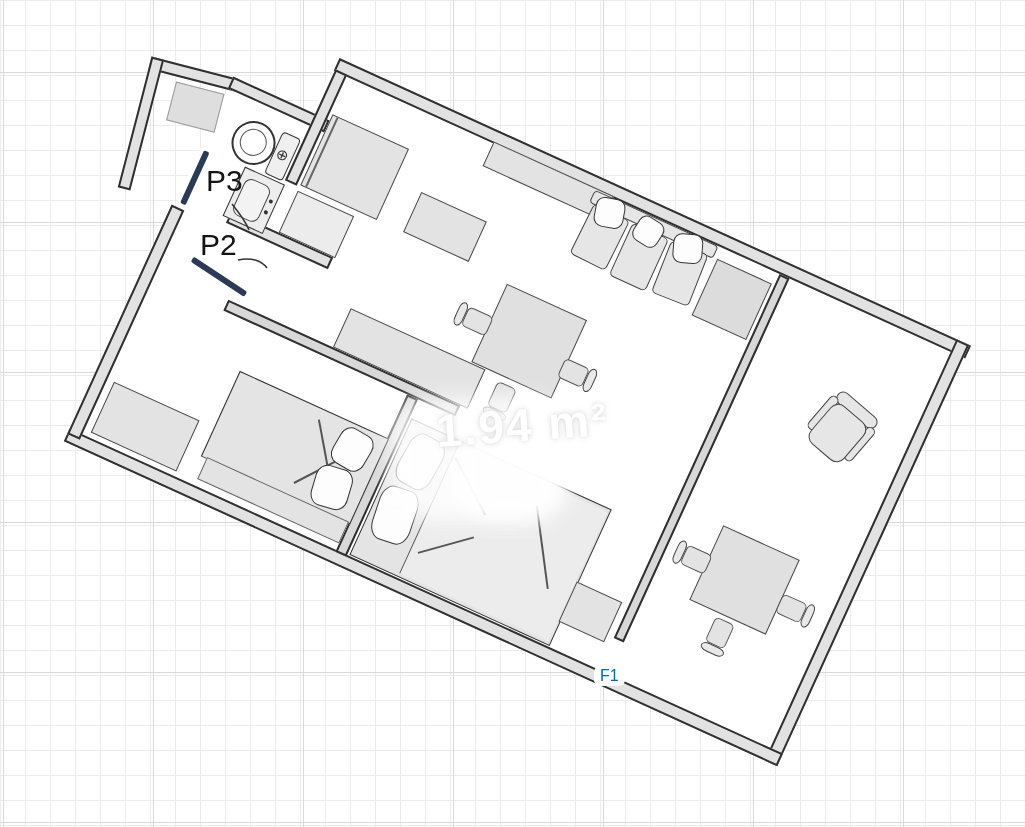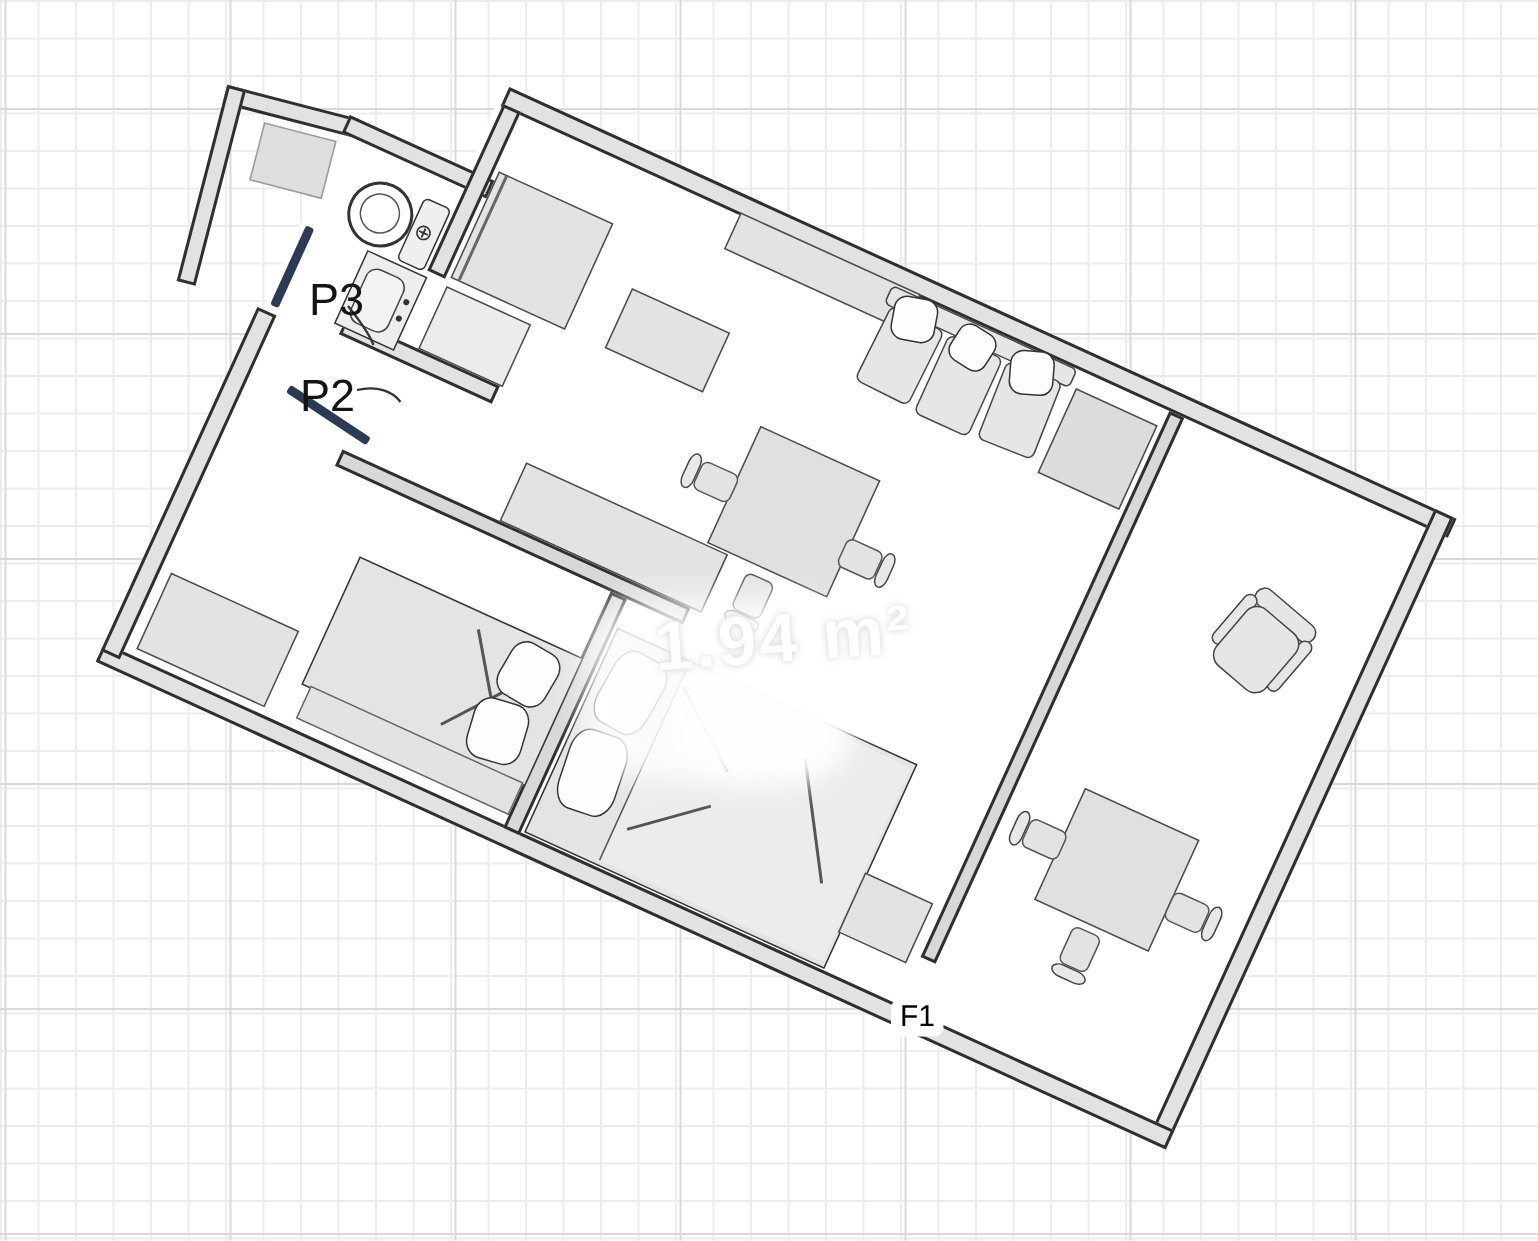--- a/index.html
+++ b/index.html
@@ -21,22 +21,22 @@
   .soft{background:#e6e6e6;border:1.5px solid #444;border-radius:5px;}
   .pillow{background:#fdfdfd;border:1.5px solid #333;border-radius:30%;}
   .fold{height:1.5px;background:#555;transform-origin:0 0;}
   .leaf{background:#2b3a55;border-radius:2px;}
   .terrace{position:absolute;left:0;top:73px;width:90px;height:140px;transform:rotate(-10deg);transform-origin:100% 0;}
   .chair{width:26px;height:36px;}
   .chair .back{left:0;top:-2px;width:25px;height:9px;border:1.5px solid #444;border-radius:8px/5px;background:#e8e8e8;}
   .chair .seat{left:2px;top:7px;width:21px;height:27px;border:1.5px solid #555;border-radius:5px;background:#e3e3e3;}
   .overlay{position:absolute;left:0;top:0;width:1025px;height:827px;pointer-events:none;}
   .overlay *{position:absolute;}
-  .door-label{font-size:30px;color:#141414;margin-top:20px;}
-  .f1-label{left:594px;top:666px;background:#fff;border-radius:6px;padding:1px 6px;font-size:20px;color:#000000;}
+  .door-label{font-size:30px;color:#141414;}
+  .f1-label{left:594px;top:666px;background:#fff;border-radius:6px;padding:1px 6px;font-size:16px;color:#0369a1;}
   .wm-blob{background:#fff;filter:blur(10px);opacity:.85;border-radius:40px;}
   .wm-text{left:436px;top:398px;font-size:46px;font-weight:bold;color:#fff;opacity:.92;letter-spacing:2px;
     transform:rotate(-4deg);text-shadow:0 0 6px #d4d4d4,0 0 2px #e9e9e9;}
   .basin{background:#f3f3f3;border:1.5px solid #444;border-radius:8px;}
   .dot{width:4px;height:4px;background:#333;border-radius:50%;}
 </style>
 </head>
 <body>
 
 <div class="canvas">

